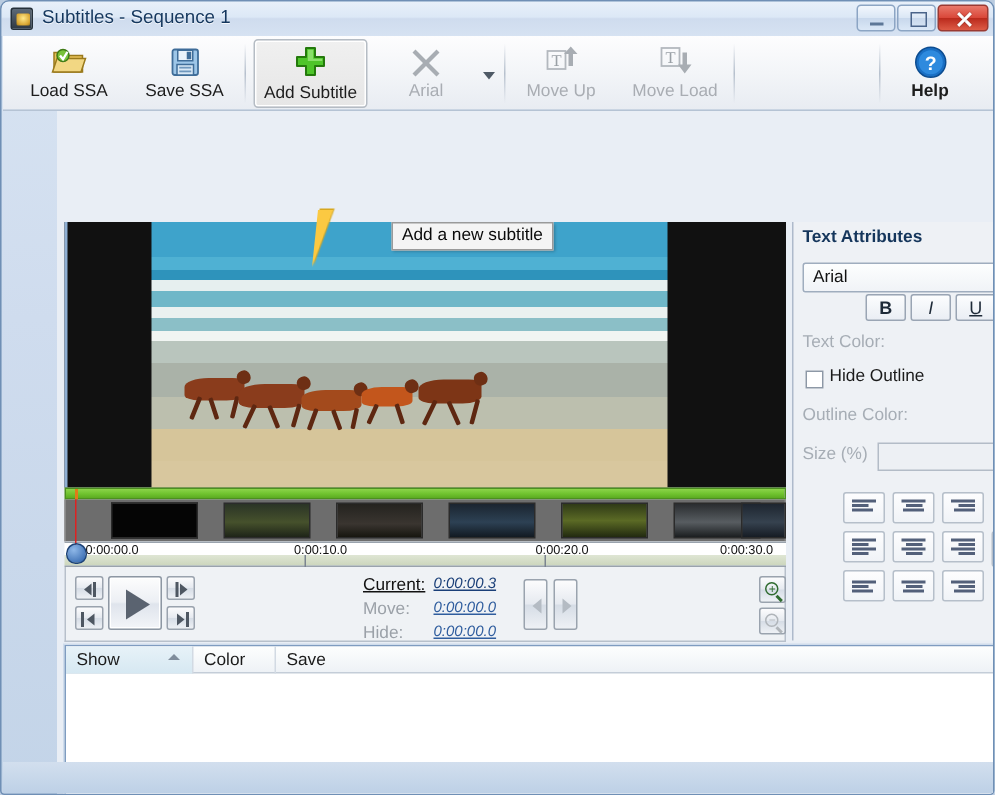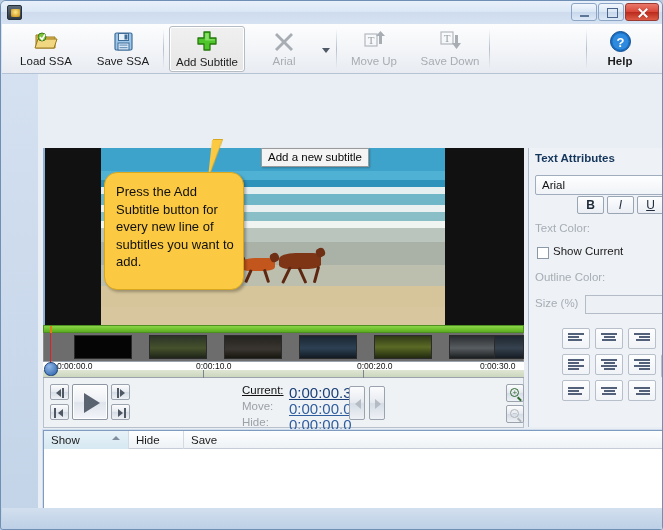--- a/index.html
+++ b/index.html
@@ -252,22 +252,23 @@
     border-top:4px solid transparent;border-bottom:4px solid transparent;border-left:5px solid #4e5762; }
   .mini-bar-l { position:absolute; left:3px; top:3px; width:2px;height:10px;background:#4e5762; }
   .mini-bar-r { position:absolute; right:3px; top:3px; width:2px;height:10px;background:#4e5762; }
   .mini-pipe-l { position:absolute; left:11px; top:3px; width:2px;height:10px;background:#4e5762; }
   .mini-pipe-r { position:absolute; left:5px; top:3px; width:2px;height:10px;background:#4e5762; }
 
   .tlabelrow { position: absolute; font-size: 11.5px; }
   .tl-key { color: #111; }
   .tl-key.dim { color: #9ba1a8; }
   .tl-val {
-    color: #1a3f78; text-decoration: underline; font-size: 15px;
+    color: #1a3f78; text-decoration: underline; font-size: 10px;
     font-family: "Liberation Sans", sans-serif;
+    font-style: italic;
   }
   .tl-val.dim { color: #2f5d9e; }
 
   #btn-marka { left: 305px; top: 8px; width: 16px; height: 34px; }
   #btn-markb { left: 325px; top: 8px; width: 16px; height: 34px; }
   #btn-marka .tri { left: 5px; top: 12px;
     border-top: 5px solid transparent; border-bottom: 5px solid transparent;
     border-right: 6px solid #b4bbc3; }
   #btn-markb .tri { left: 5px; top: 12px;
     border-top: 5px solid transparent; border-bottom: 5px solid transparent;
@@ -381,20 +382,21 @@
     background: linear-gradient(to bottom,#d2dfee,#bdd0e6);
   }
 </style>
 </head>
 <body>
 
 <div id="window">
 
   <div id="titlebar">
     <div id="title-icon"></div>
+    <div id="title-text">Subtitles - Sequence 1</div>
     <div class="winbtn" id="btn-min"></div>
     <div class="winbtn" id="btn-max"></div>
     <div class="winbtn" id="btn-close">
       <span class="x1"></span>
       <span class="x2"></span>
     </div>
   </div>
 
   <div id="toolbar">
 
@@ -461,21 +463,21 @@
     </div>
 
     <div class="tbtn disabled" style="left:411px;width:74px;">
       <div class="ticon">
         <svg width="24" height="22" viewBox="0 0 24 22">
           <rect x="3" y="2" width="12" height="12" fill="none" stroke="#b3b8be" stroke-width="1.2"></rect>
           <text x="9" y="12" font-size="11" fill="#9aa0a6" text-anchor="middle" font-family="Liberation Serif, serif">T</text>
           <path d="M17,5 L17,13 L14,13 L18.5,19 L23,13 L20,13 L20,5 Z" fill="#a8adb3"></path>
         </svg>
       </div>
-      <div class="tlabel">Save Down</div>
+      <div class="tlabel">Move Load</div>
     </div>
 
     <div class="tsep" style="left:487px;"></div>
 
 
     <div class="tsep" style="left:584px;"></div>
 
     <div class="tbtn" style="left:594px;width:48px;">
       <div class="ticon">
         <svg width="23" height="23" viewBox="0 0 23 23">
@@ -515,23 +517,20 @@
         <div class="horse" style="left:178px; top:105px; width:42px; height:16px; background:#7d3516;"></div>
         <div class="hleg" style="left:184px; top:118px; height:18px; transform:rotate(26deg);"></div>
         <div class="hleg" style="left:200px; top:119px; height:17px; transform:rotate(-24deg);"></div>
         <div class="hleg" style="left:214px; top:118px; height:17px; transform:rotate(15deg);"></div>
       </div>
     </div>
 
     <div id="tooltip">Add a new subtitle</div>
 
     <div id="callout-tail"></div>
-    <div id="callout">
-      <div id="callout-text">Press the Add Subtitle button for every new line of subtitles you want to add.</div>
-    </div>
 
     <div id="greenbar">
       <div id="greenbar-marker"></div>
     </div>
 
     <div id="filmstrip">
       <div class="thumb" style="left:30px;  background:#050505;"></div>
       <div class="thumb" style="left:105px; background:linear-gradient(to bottom,#2b3426,#46512c 55%,#1e2418);"></div>
       <div class="thumb" style="left:180px; background:linear-gradient(to bottom,#24231f,#3a3530 60%,#17160f);"></div>
       <div class="thumb" style="left:255px; background:linear-gradient(to bottom,#1b2530,#2d4154 55%,#121a22);"></div>
@@ -608,21 +607,21 @@
       </div>
 
       <div class="styleb" id="st-b">B</div>
       <div class="styleb" id="st-i">I</div>
       <div class="styleb" id="st-u">U</div>
 
       <span class="rp-lbl" style="left:6px; top:74px;">Text Color:</span>
       <div class="colorbox" style="left:133px; top:66px;"></div>
 
       <div id="chk-outline"></div>
-      <span id="chk-outline-lbl">Show Current</span>
+      <span id="chk-outline-lbl">Hide Outline</span>
 
       <span class="rp-lbl" style="left:6px; top:123px;">Outline Color:</span>
       <div class="colorbox" style="left:133px; top:115px;"></div>
 
       <span class="rp-lbl" style="left:6px; top:149px;">Size (%)</span>
       <div id="size-field">
         <div id="size-spin-u"></div>
         <div id="size-spin-d"></div>
       </div>
 
@@ -685,21 +684,21 @@
       </div>
     </div>
 
     <div id="listwrap">
       <div id="listheader">
         <div class="hcell sorted" style="left:0px; width:85px;">
           <span>Show</span>
           <span class="sortarrow"></span>
         </div>
         <div class="hcell" style="left:85px; width:55px;">
-          <span>Hide</span>
+          <span>Color</span>
         </div>
         <div class="hcell" style="left:140px; width:497px; border-right:none;">
           <span>Save</span>
         </div>
       </div>
       <div id="listscroll">
         <div class="scrollarrow" id="sc-up">
           <span class="sa"></span>
         </div>
 

